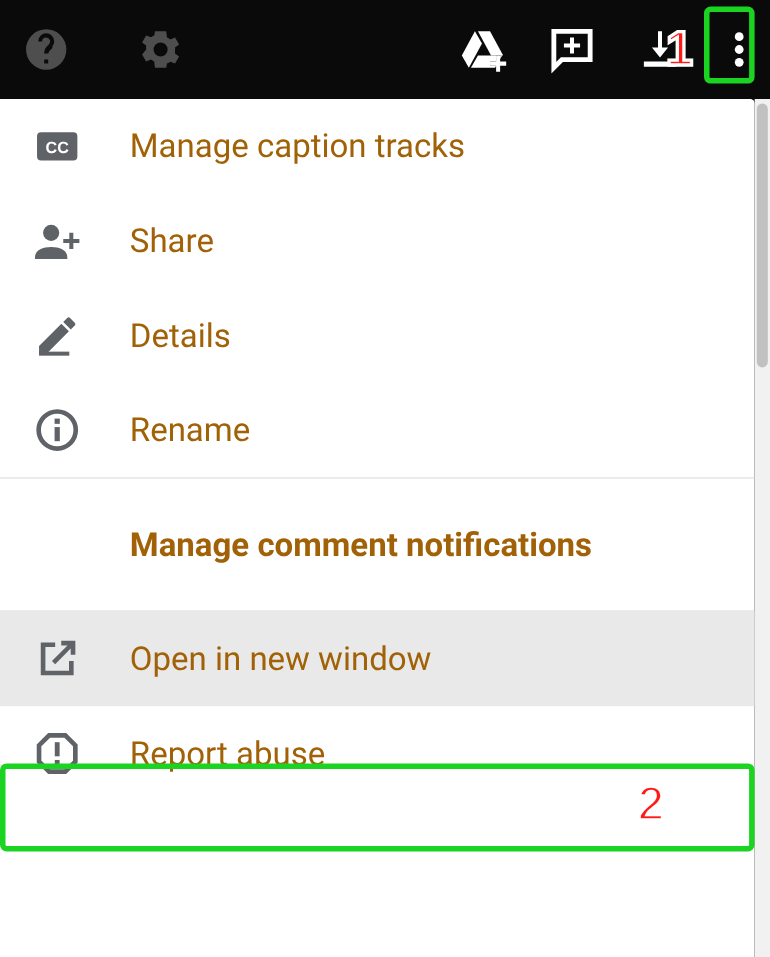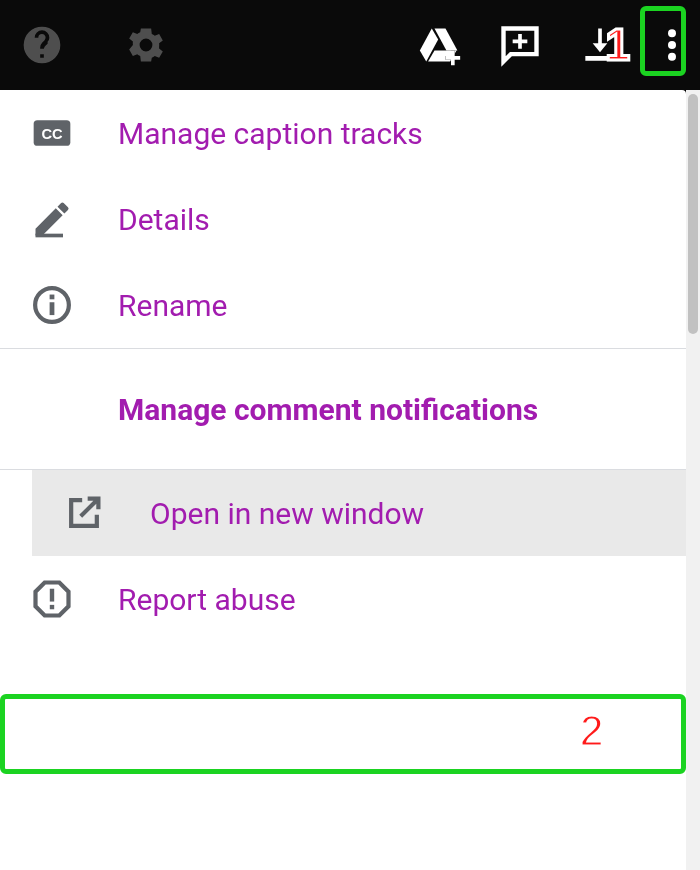--- a/index.html
+++ b/index.html
@@ -16,24 +16,24 @@
     .hi { position:absolute; border:5px solid #1bd321; border-radius:6px; pointer-events:none; }
     .hi-1 { right:14px; top:6px; width:46px; height:70px; }
     .hi-2 { left:0; top:694px; width:686px; height:80px; }
     .step { position:absolute; font-family:Arial, sans-serif; font-weight:900; font-size:44px; color:#ff1a1a; -webkit-text-stroke:3px #fff; pointer-events:none; }
     .step-1 { right:70px; top:20px; }
     .step-2 { right:96px; top:706px; }
 
     
     .menu { position:absolute; left:0; right:14px; top:90px; bottom:0; background:#fff; border-top-right-radius:4px; overflow:hidden; }
     .item { display:flex; align-items:center; height:86px; padding-left:30px; cursor:pointer; }
-    .item.hi-item { background:#e9e9e9;margin-left:32px; }
+    .item.hi-item { background:#e9e9e9; }
     .item .micon { width:54px; display:flex; align-items:flex-start; justify-content:flex-start; color:#b91c1c; }
     .item .micon svg { width:44px; height:44px; fill:#5f6368; }
-    .item .label { font-size:30px; color:#a21caf; padding-left:34px; }
+    .item .label { font-size:30px; color:#a16207; padding-left:34px; }
     .item.noicon .label { padding-left:88px;font-weight:bold; }
     .sep { height:1px; background:#dadce0; }
 
     
     .scroll { position:absolute; right:0; top:90px; width:14px; bottom:0; background:#f1f1f1; }
     .scroll .thumb { position:absolute; left:2px; right:2px; top:4px; height:240px; background:#c1c1c1; border-radius:5px; }
   </style>
 </head>
 <body>
 
@@ -86,20 +86,30 @@
   <div class="item">
     <span class="micon">
       <svg viewBox="0 0 24 24">
           <rect x="2" y="5" width="20" height="14" rx="2" fill="#5f6368"></rect>
           <text x="12" y="15.5" text-anchor="middle" font-size="8" font-weight="700" fill="#fff" font-family="Arial">CC</text>
         </svg>
     </span>
     <span class="label">Manage caption tracks</span>
   </div>
 
+  <div class="item">
+    <span class="micon">
+      <svg viewBox="0 0 24 24">
+          <circle cx="9" cy="8" r="4"></circle>
+          <path d="M1 20c0-3.3 3.6-5 8-5s8 1.7 8 5v1H1z"></path>
+          <path d="M18 8h2v3h3v2h-3v3h-2v-3h-3v-2h3z"></path>
+        </svg>
+    </span>
+    <span class="label">Share</span>
+  </div>
 
 
   <div class="item">
     <span class="micon">
       <svg viewBox="0 0 24 24">
           <path d="M3 17.25V21h3.75L17.81 9.94l-3.75-3.75zM20.71 7.04a1 1 0 000-1.41l-2.34-2.34a1 1 0 00-1.41 0L15 5.25 18.75 9z"></path>
           <rect x="3" y="20" width="15" height="2"></rect>
         </svg>
     </span>
     <span class="label">Details</span>

